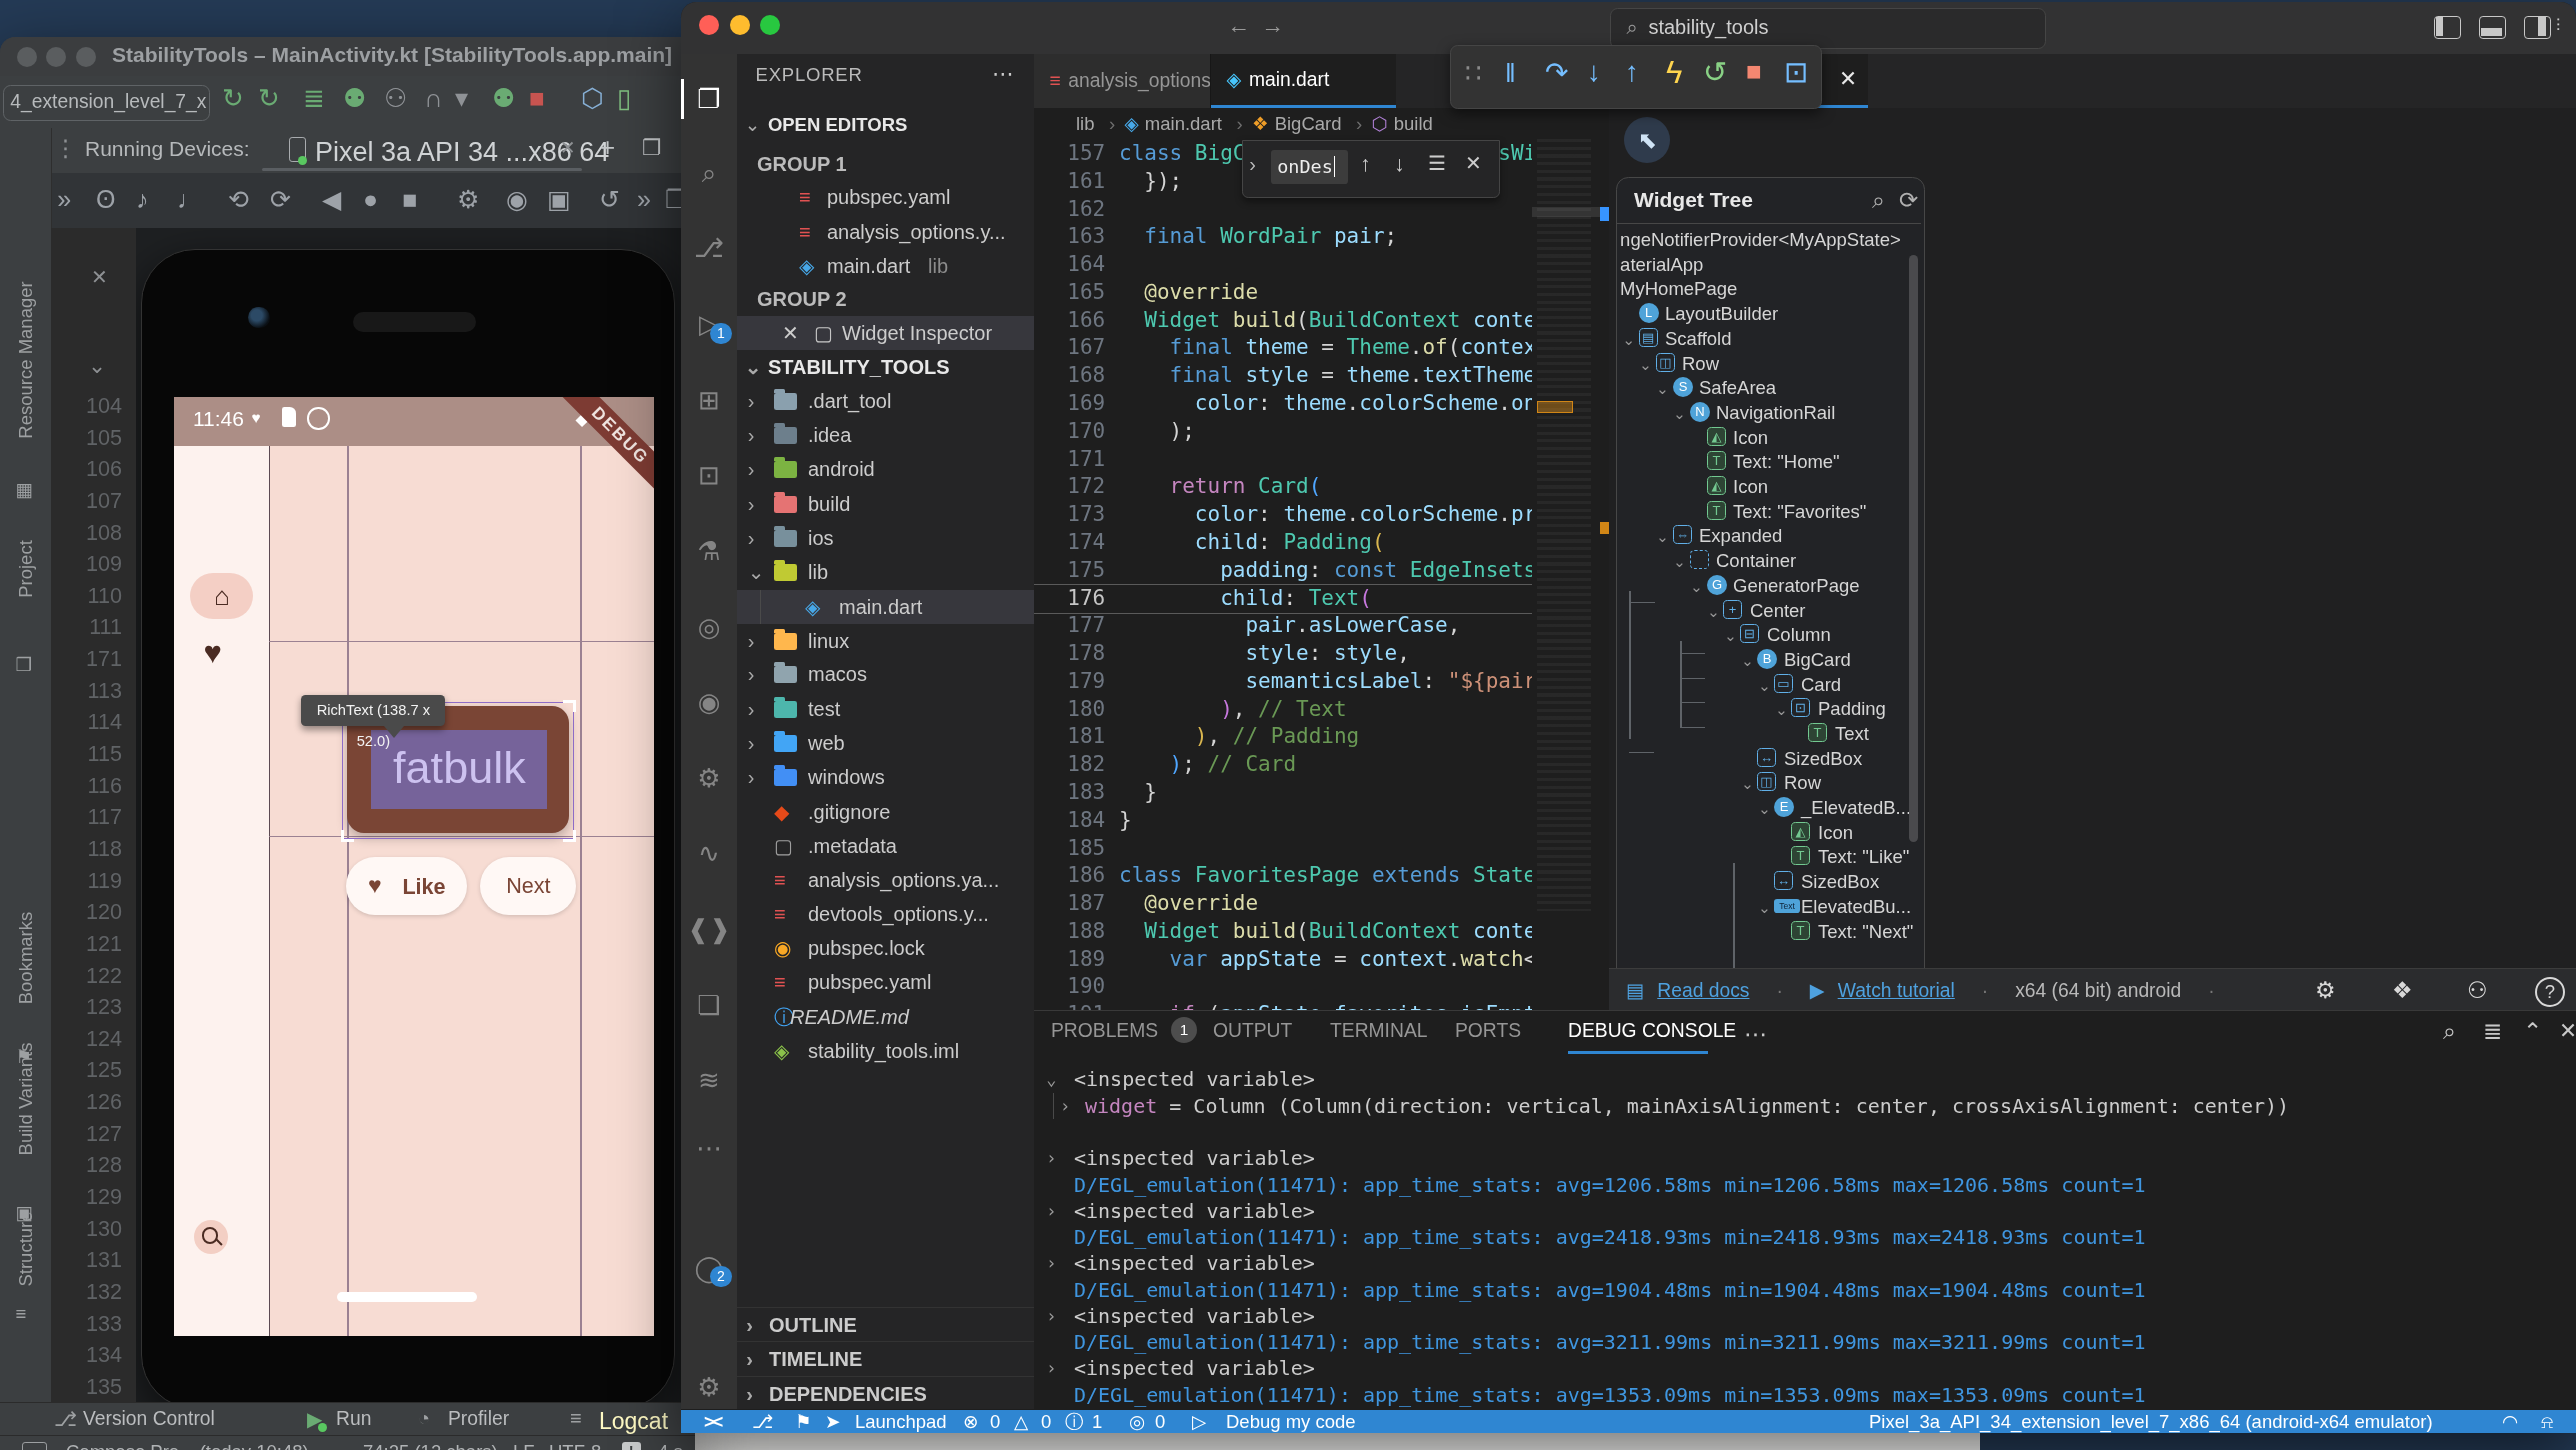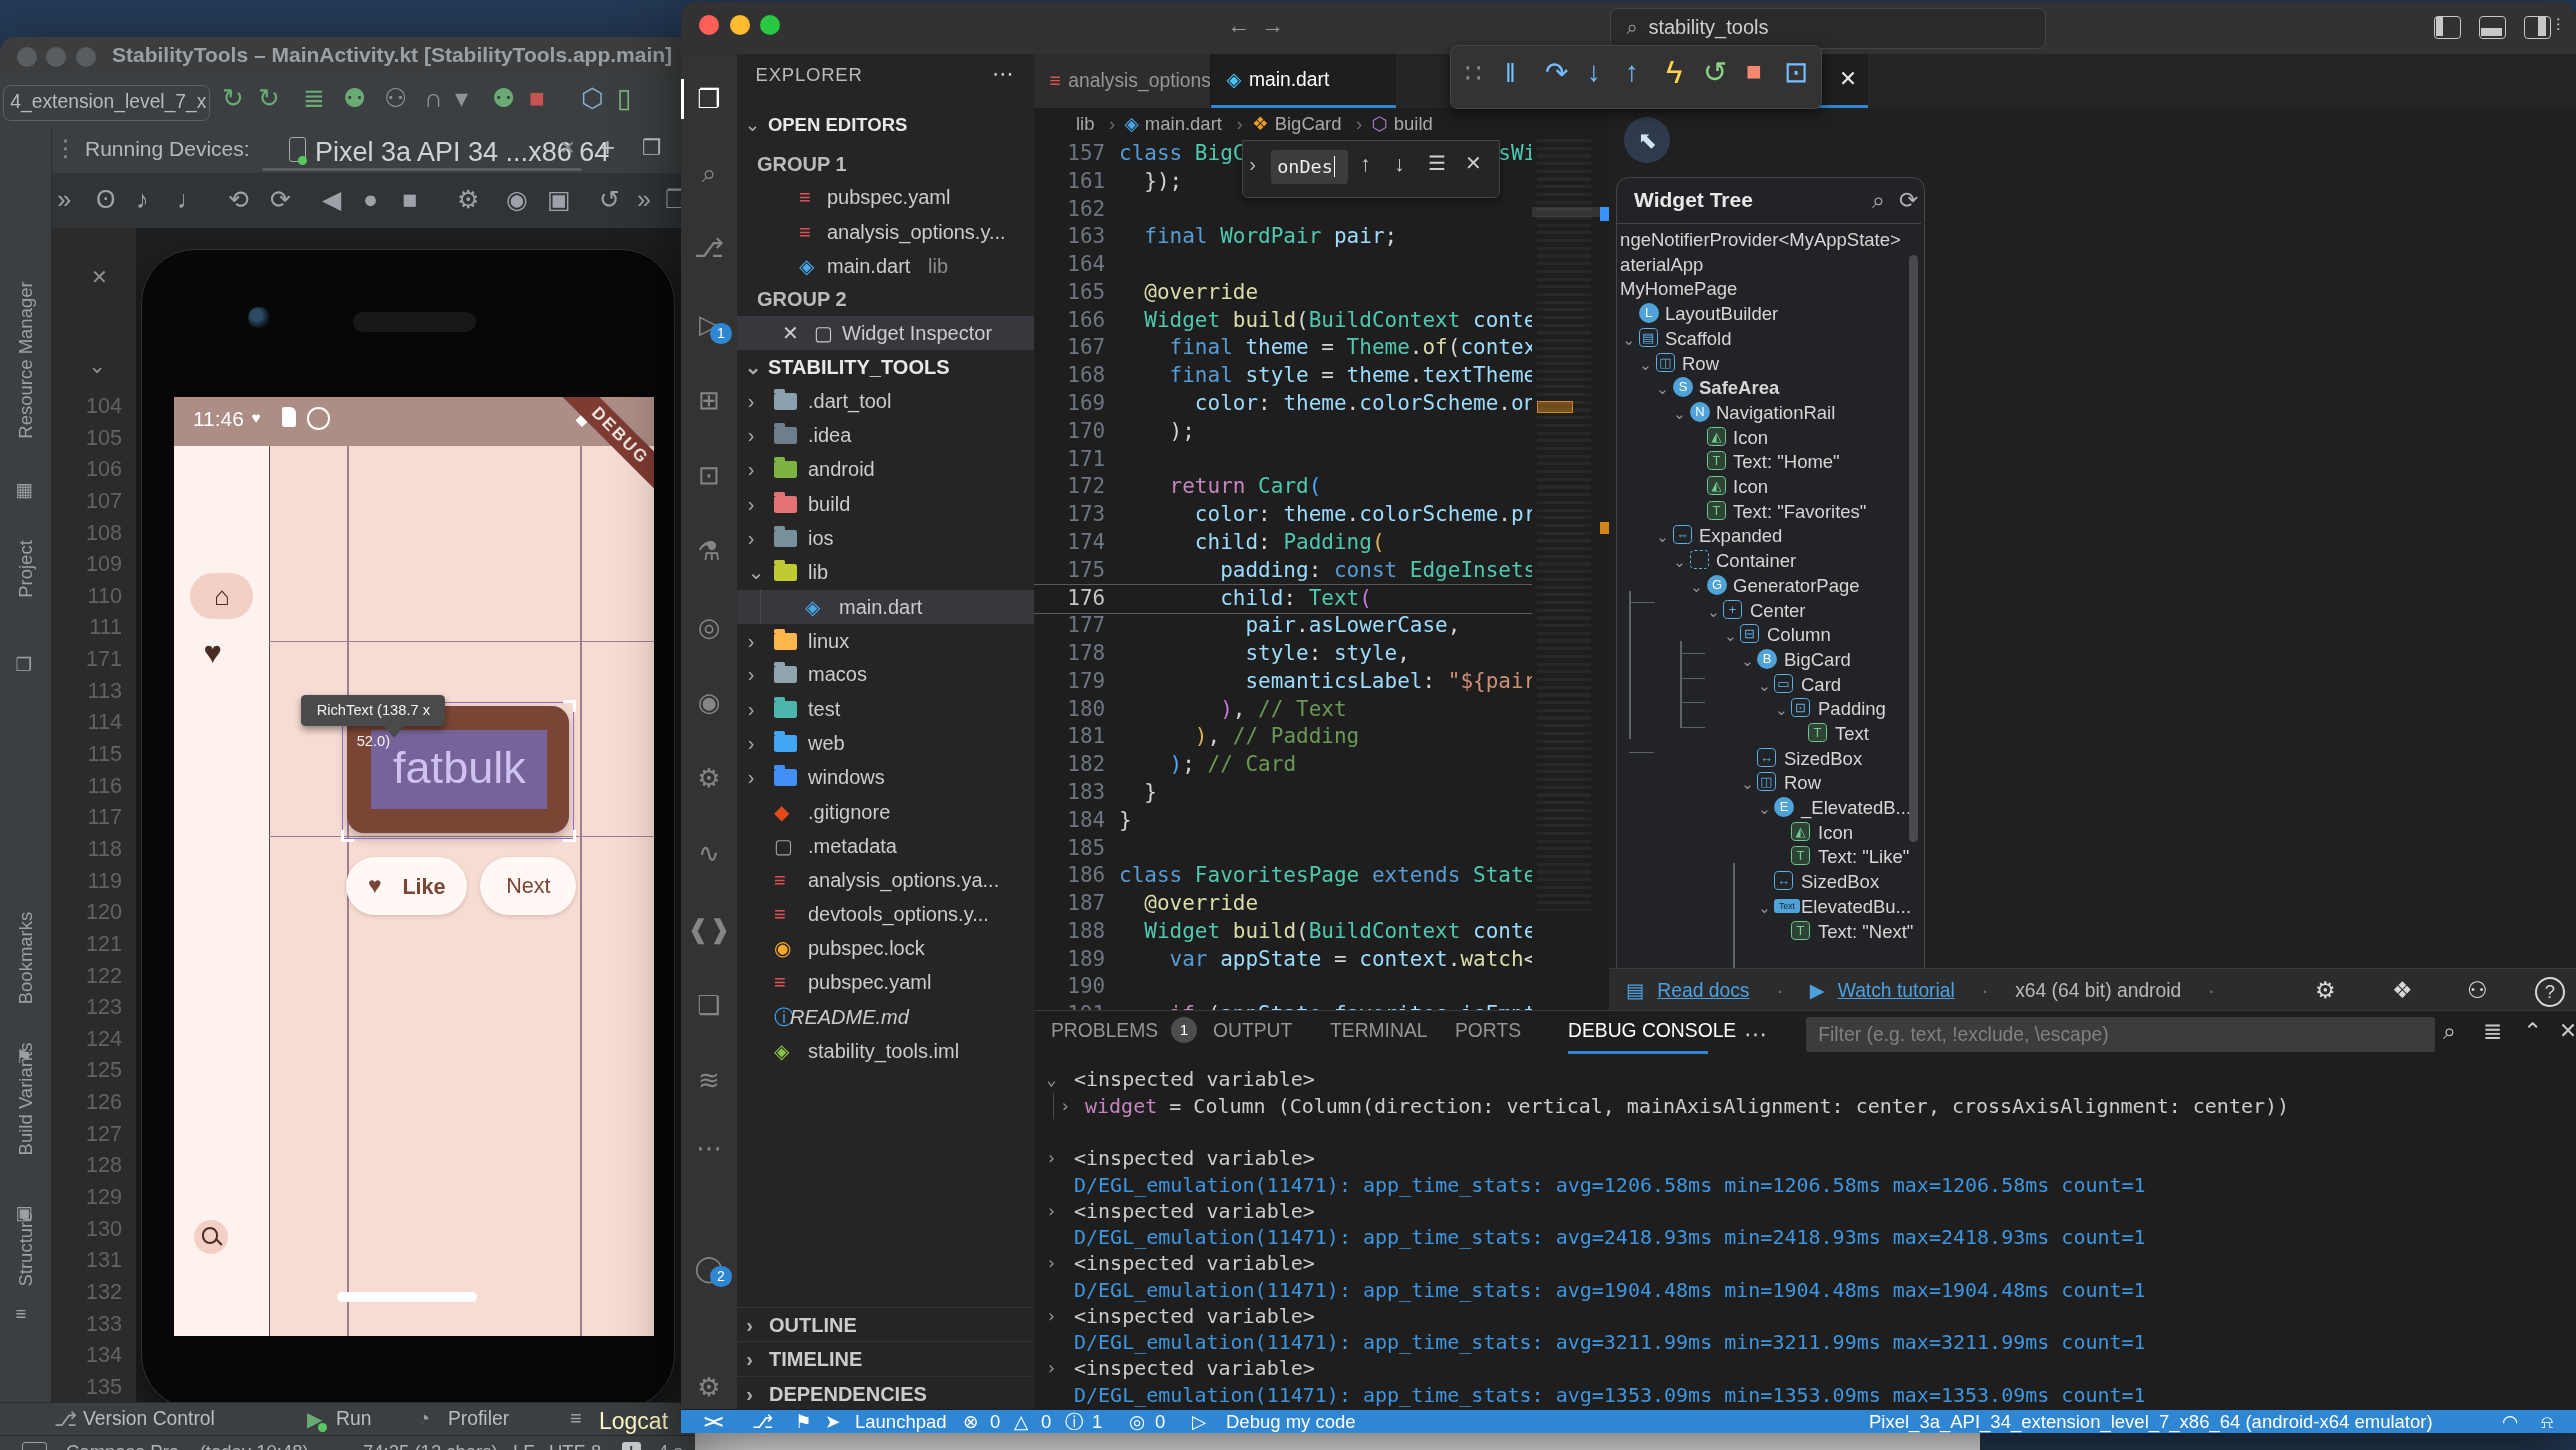--- a/index.html
+++ b/index.html
@@ -595,21 +595,21 @@
               <div class="a" style="left: 48px; white-space: nowrap;">Scaffold</div>
             </div>
             <div class="treerow" style="left: 0px; top: 127px; width: 304px;">
               <div class="wchev" style="left: 20px; top: 1.5px;">⌄</div>
               <div class="wi wi-s" style="left: 39px;">◫</div>
               <div class="a" style="left: 65px; white-space: nowrap;">Row</div>
             </div>
             <div class="treerow" style="left: 0px; top: 151px; width: 304px;">
               <div class="wchev" style="left: 37px; top: 1.5px;">⌄</div>
               <div class="wi wi-c" style="left: 56px;">S</div>
-              <div class="a" style="left: 82px; white-space: nowrap; font-weight: bold;">SafeArea</div>
+              <div class="a" style="left: 82px; white-space: nowrap;">SafeArea</div>
             </div>
             <div class="treerow" style="left: 0px; top: 176px; width: 304px;">
               <div class="wchev" style="left: 54px; top: 1.5px;">⌄</div>
               <div class="wi wi-c" style="left: 73px;">N</div>
               <div class="a" style="left: 99px; white-space: nowrap;">NavigationRail</div>
             </div>
             <div class="treerow" style="left: 0px; top: 201px; width: 304px;">
               <div class="wi wi-g" style="left: 90px;">◭</div>
               <div class="a" style="left: 116px; white-space: nowrap;">Icon</div>
             </div>
@@ -752,21 +752,20 @@
       <div id="panel-tabs">
           <div class="a" style="left: 17px; top: 9.3px; color: rgb(150, 150, 150); font-size: 19.3px; white-space: nowrap;">PROBLEMS</div>
           <div class="a" style="left: 137px; top: 6.2px; width: 26px; height: 26px; border-radius: 50%; background: rgb(77, 77, 77); color: rgb(255, 255, 255); font-size: 15.4px; text-align: center; line-height: 26px;">1</div>
           <div class="a" style="left: 179px; top: 9.3px; color: rgb(150, 150, 150); font-size: 19.3px; white-space: nowrap;">OUTPUT</div>
           <div class="a" style="left: 296px; top: 9.3px; color: rgb(150, 150, 150); font-size: 19.3px; white-space: nowrap;">TERMINAL</div>
           <div class="a" style="left: 421px; top: 9.3px; color: rgb(150, 150, 150); font-size: 19.3px; white-space: nowrap;">PORTS</div>
           <div class="a" style="left: 534px; top: 9.3px; color: rgb(255, 255, 255); font-size: 19.3px; white-space: nowrap;">DEBUG CONSOLE</div>
           <div class="a" style="left: 534px; top: 40px; width: 140px; height: 3.1px; background: rgb(47, 134, 210);"></div>
         </div>
       <div class="a" style="left:710px;top:10.8px;color:#c8c8c8;font-size:23px;">⋯</div>
-      <div class="a" style="left:772px;top:6.2px;width:617px;height:35px;background:#3c3c3c;border-radius:3.1px;color:#818181;font-size:19.3px;line-height:35px;padding-left:12.3px;">Filter (e.g. text, !exclude, \escape)</div>
       <div class="a" style="left:1409px;top:7.7px;color:#c8c8c8;font-size:23px;">⌕</div>
       <div class="a" style="left:1449px;top:7.7px;color:#c8c8c8;font-size:23px;">≣</div>
       <div class="a" style="left:1489px;top:7.7px;color:#c8c8c8;font-size:23px;">⌃</div>
       <div class="a" style="left:1525px;top:7.7px;color:#c8c8c8;font-size:21.6px;">✕</div>
       <div class="a clip mono" id="console" style="left:0;top:48px;width:1542px;height:352px;">
           <div class="consolerow" style="top: 7.7px;"><div class="a" style="left: 12.3px; color: rgb(154, 154, 154); font-size: 17px;">⌄</div><div class="a cl-gray" style="left: 40px; white-space: pre;">&lt;inspected variable&gt;</div></div>
           <div class="consolerow" style="top: 34px;"><div class="a" style="left: 26px; color: rgb(154, 154, 154); font-size: 17px;">›</div><div class="a" style="left: 18.5px; top: 0px; width: 1.5px; height: 26px; background: rgb(74, 74, 74);"></div><div class="a" style="left: 51px; white-space: pre;"><span class="cl-mag">widget</span><span class="cl-gray"> = Column (Column(direction: vertical, mainAxisAlignment: center, crossAxisAlignment: center))</span></div></div>
           <div class="consolerow" style="top: 86px;"><div class="a" style="left: 12.3px; color: rgb(154, 154, 154); font-size: 17px;">›</div><div class="a cl-gray" style="left: 40px; white-space: pre;">&lt;inspected variable&gt;</div></div>
           <div class="consolerow" style="top: 113px;"><div class="a cl-blue" style="left: 40px; white-space: pre;">D/EGL_emulation(11471): app_time_stats: avg=1206.58ms min=1206.58ms max=1206.58ms count=1</div></div>
           <div class="consolerow" style="top: 139px;"><div class="a" style="left: 12.3px; color: rgb(154, 154, 154); font-size: 17px;">›</div><div class="a cl-gray" style="left: 40px; white-space: pre;">&lt;inspected variable&gt;</div></div>

